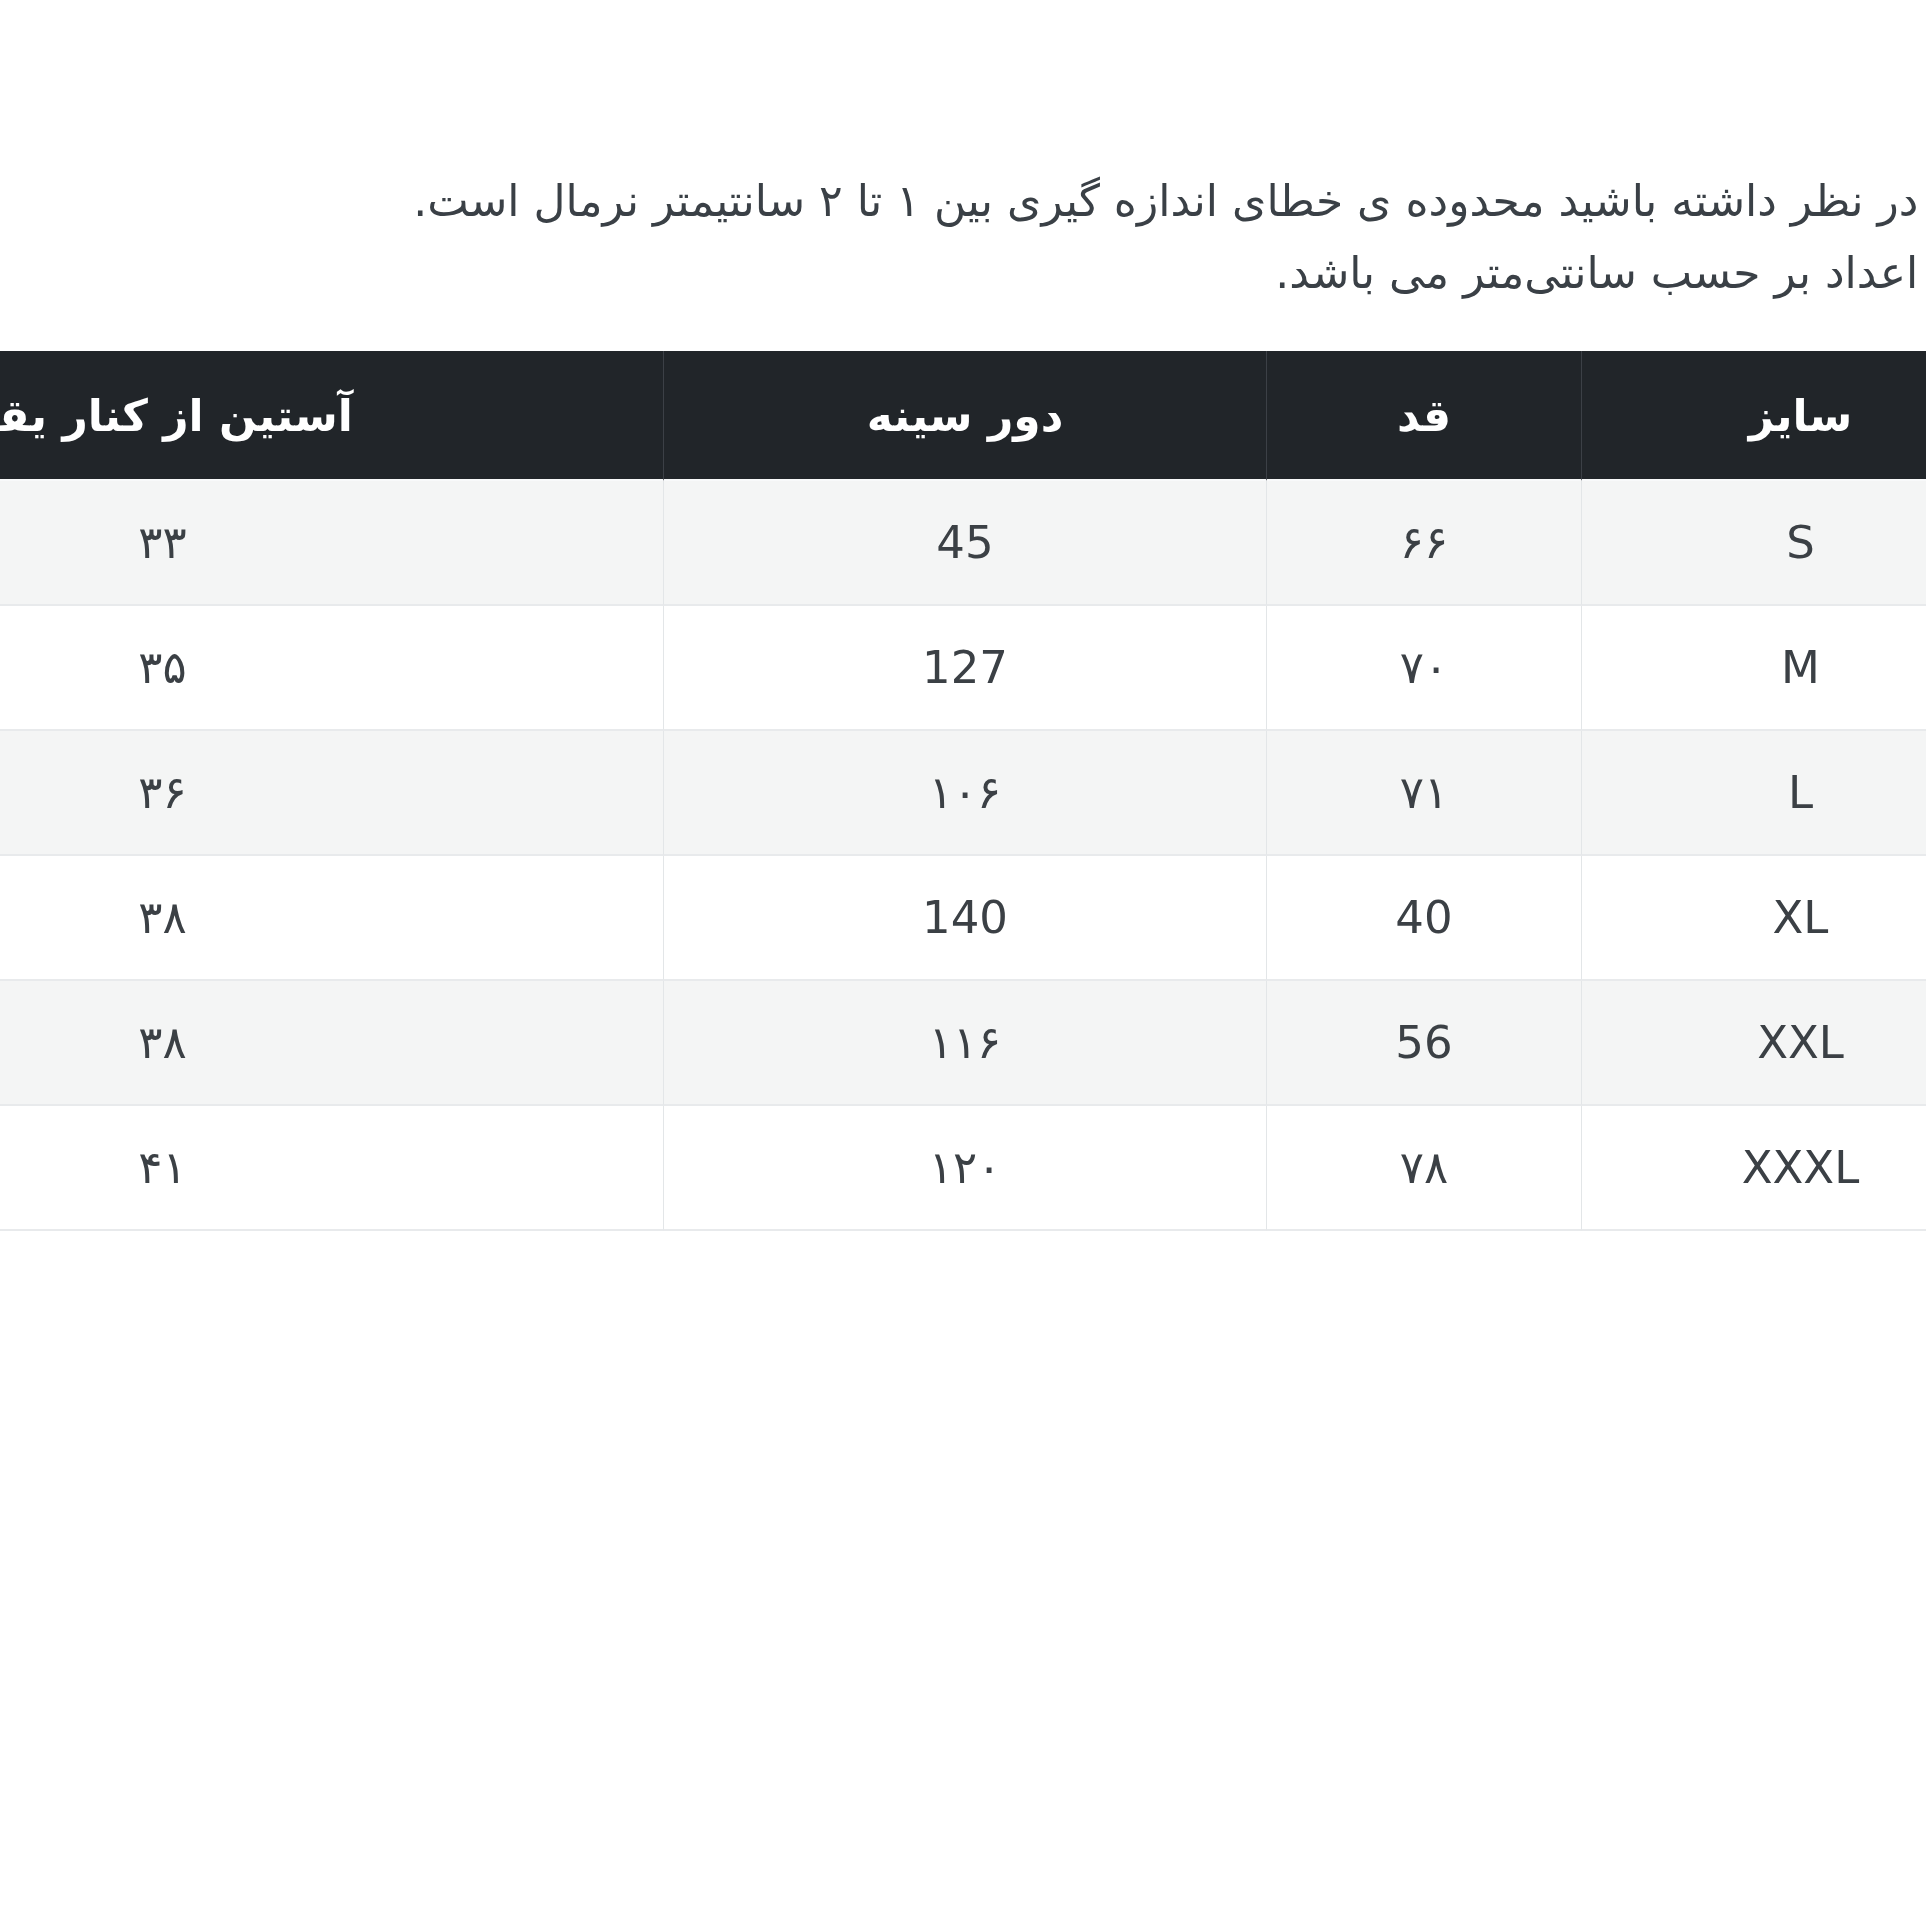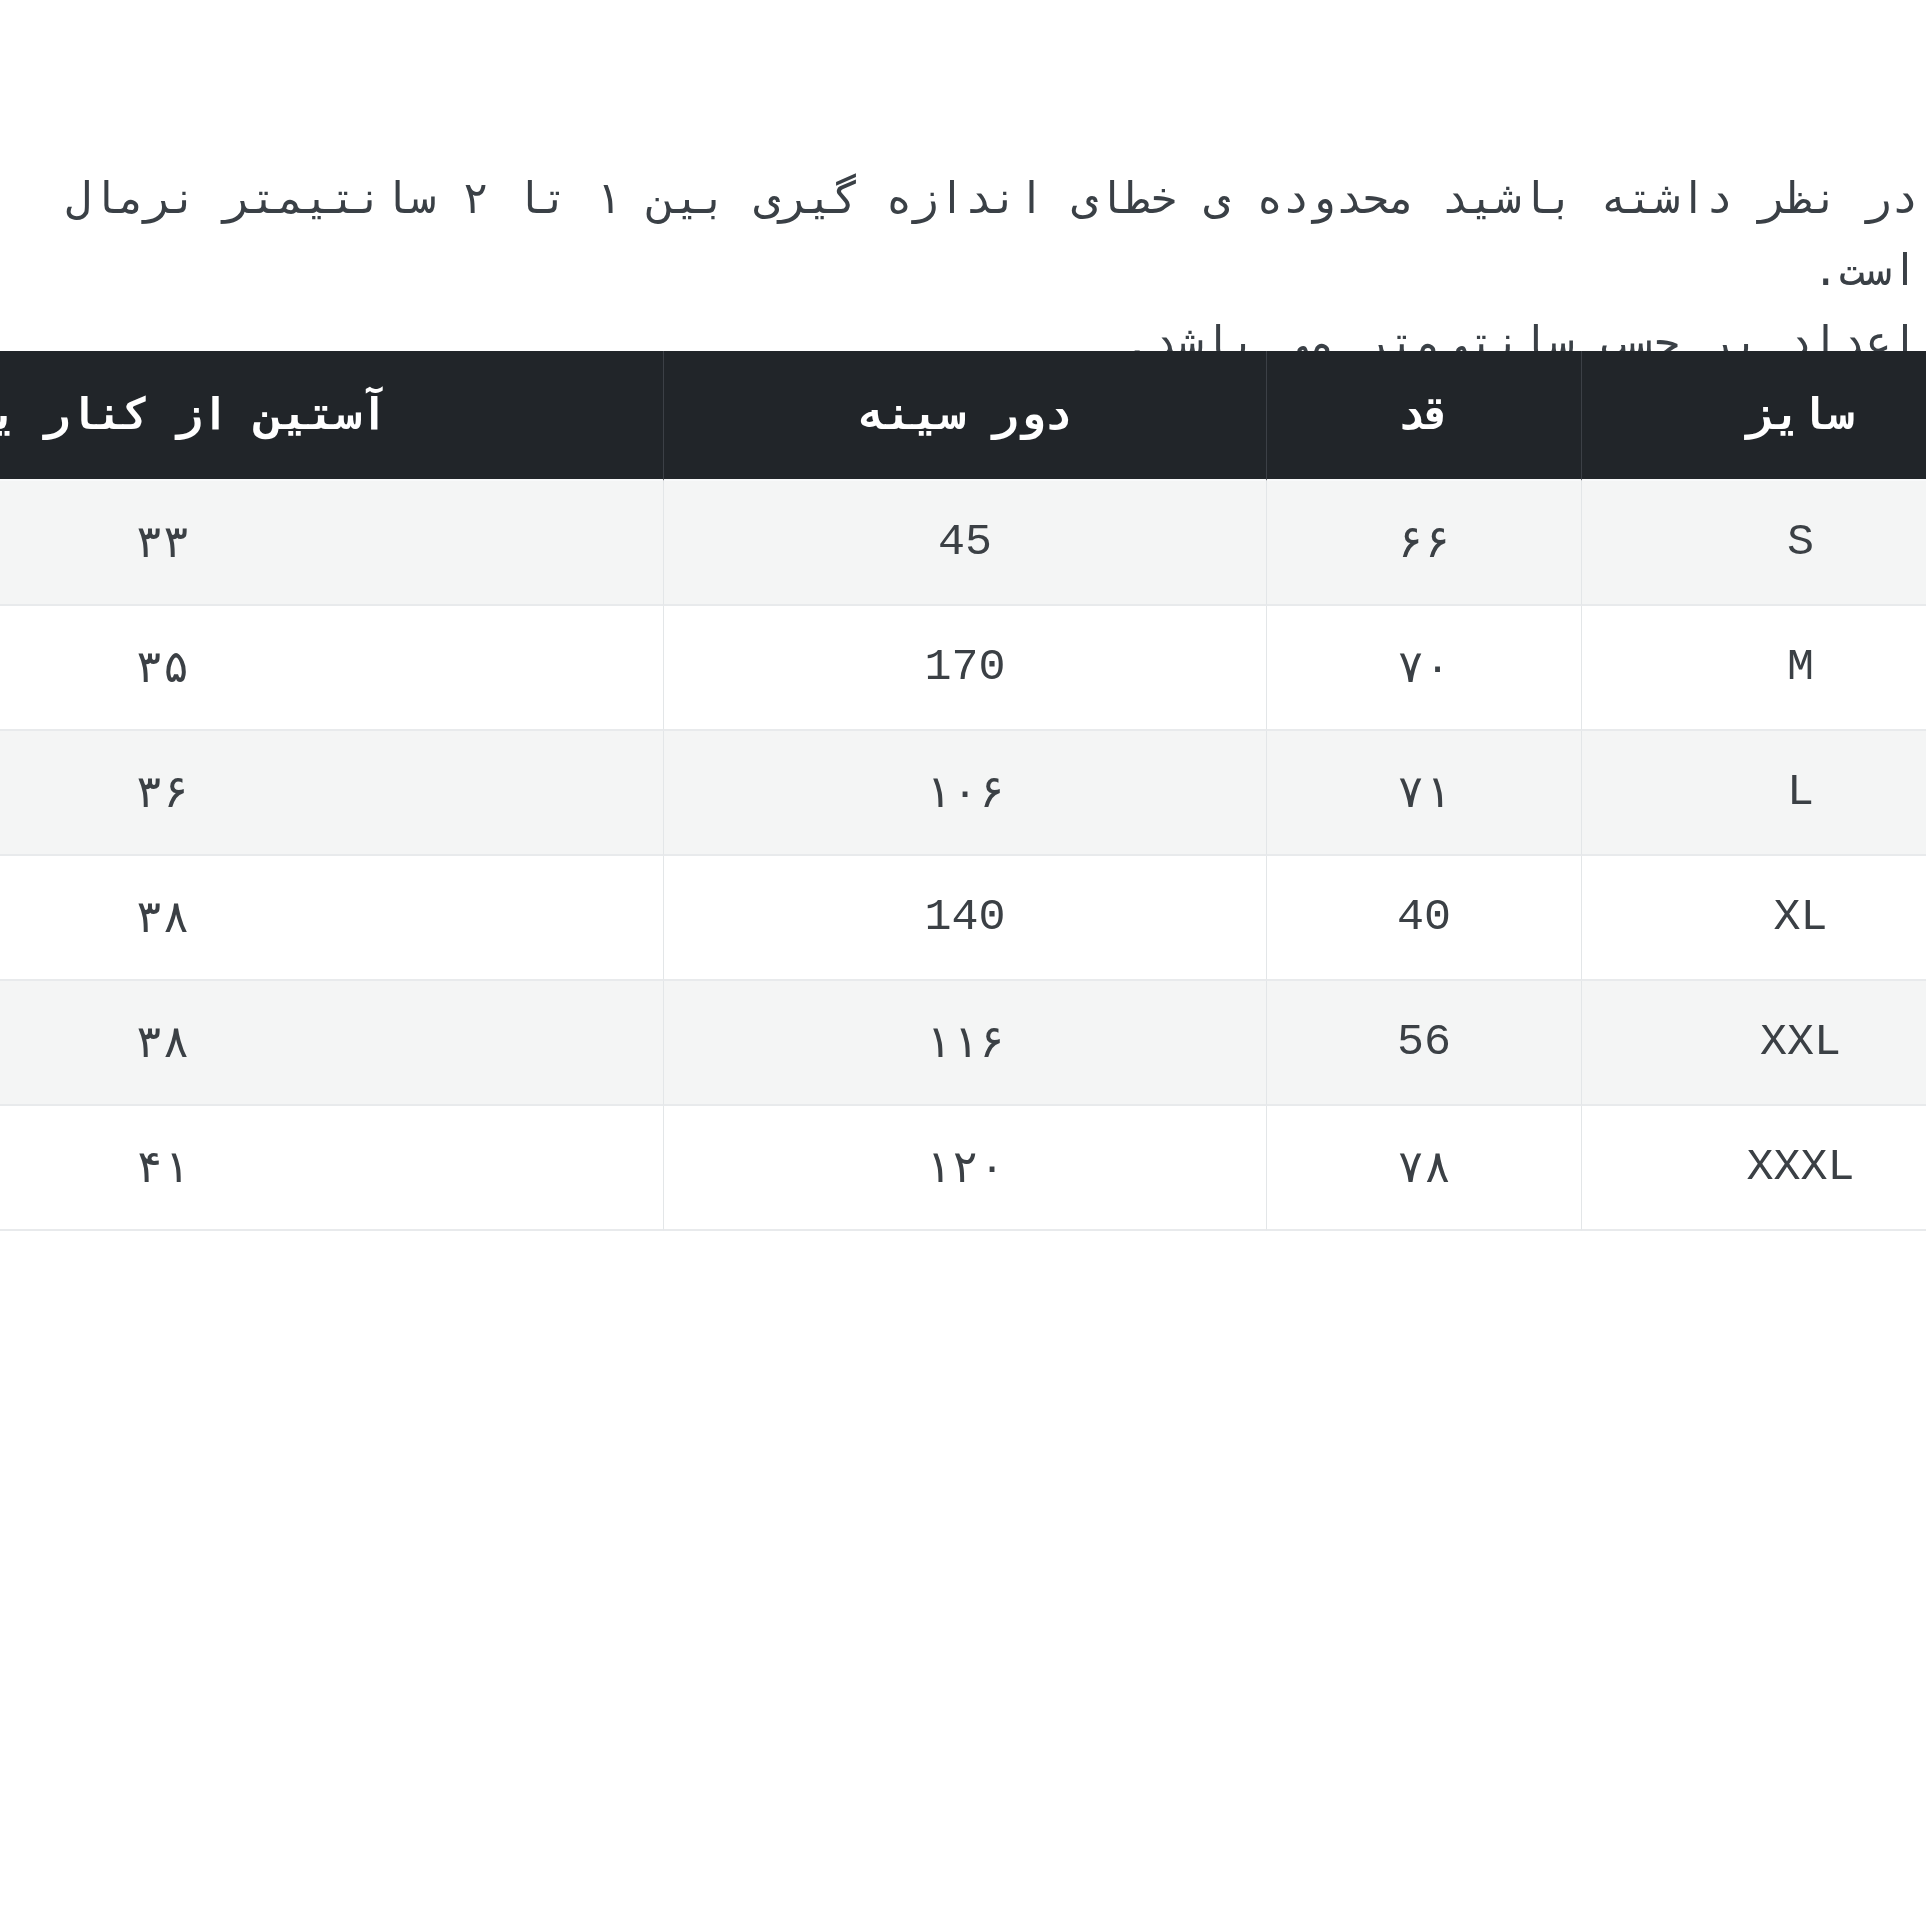--- a/index.html
+++ b/index.html
@@ -9,21 +9,20 @@
     height: 1926px;
     overflow: hidden;
     background: #ffffff;
     font-family: "DejaVu Sans", sans-serif;
   }
   .page {
     position: relative;
     width: 1926px;
     height: 1466px;
     overflow: hidden;
-    font-family: Liberation Mono, monospace;
   }
   
   .notes {
     position: absolute;
     top: 165px;
     right: 7.7px;
     left: 0;
     direction: rtl;
     text-align: right;
     color: #3a4046;
@@ -109,21 +108,21 @@
       <tbody>
         <tr>
           <td>S</td>
           <td>۶۶</td>
           <td>45</td>
           <td>۳۳</td>
         </tr>
         <tr>
           <td>M</td>
           <td>۷۰</td>
-          <td>170</td>
+          <td>127</td>
           <td>۳۵</td>
         </tr>
         <tr>
           <td>L</td>
           <td>۷۱</td>
           <td>۱۰۶</td>
           <td>۳۶</td>
         </tr>
         <tr>
           <td>XL</td>

